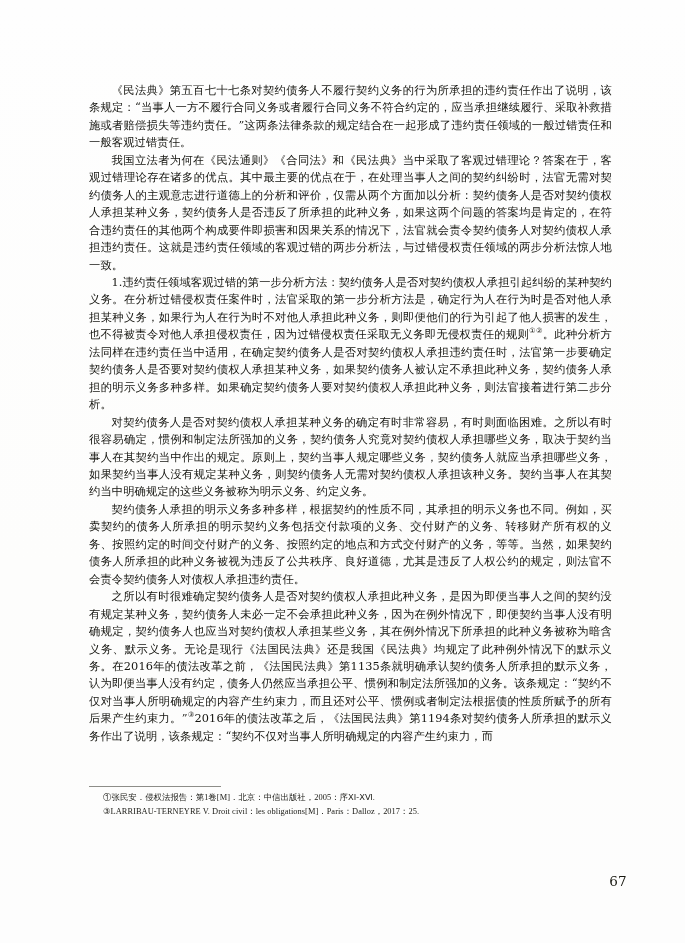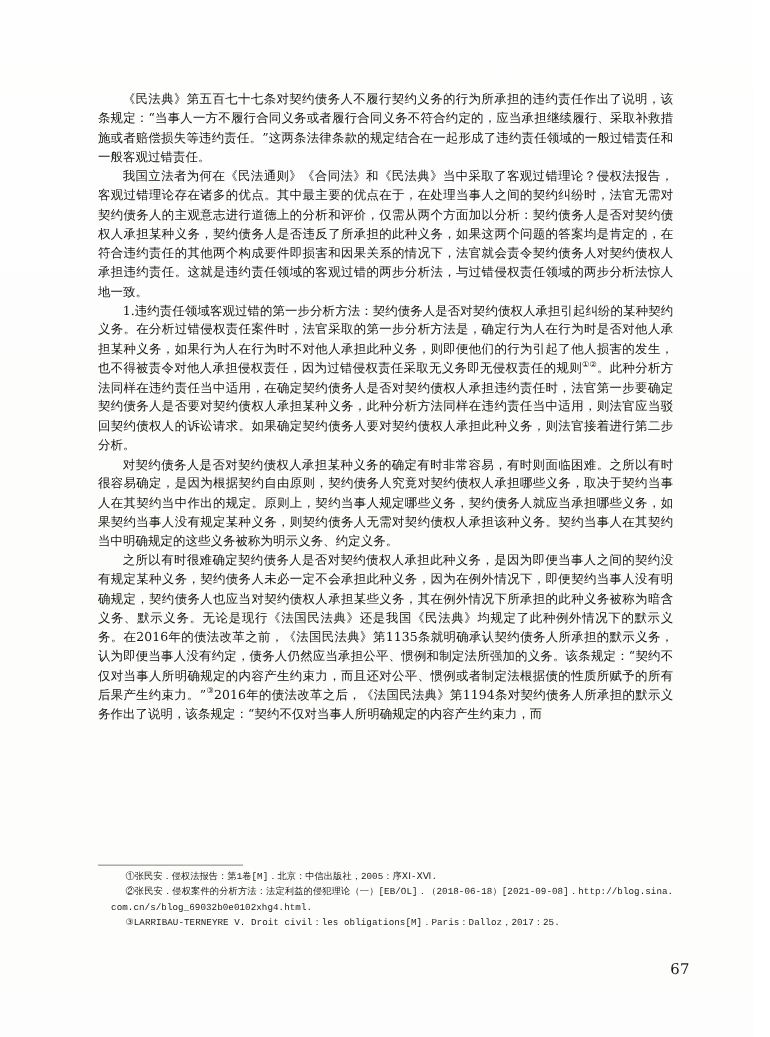--- a/index.html
+++ b/index.html
@@ -49,22 +49,22 @@
     top: 786px;
     width: 523px;
   }
   .fn-rule {
     width: 132px;
     height: 0;
     border-top: 1px solid #8d8d88;
     margin: 0 0 4px 0;
   }
   .fn-item {
-    margin: 0 0 1px 12px;
-    font-family: Liberation Mono, monospace;
+    margin: 0 0 1px 1px;
+    font-family: Liberation Serif, serif;
     font-size: 8.4px;
     line-height: 13.4px;
     color: #1a1a15;
     text-align: justify;
     text-indent: 1.55em;
     word-break: break-all;
     letter-spacing: 0.05px;
   }
   .fn-item .marker { text-indent: 0; }
   .page-number {
@@ -79,36 +79,36 @@
 </style>
 </head>
 <body>
 
 <div class="page">
 
   <div class="text-column">
 
     <p class="body-p">《民法典》第五百七十七条对契约债务人不履行契约义务的行为所承担的违约责任作出了说明，该条规定：“当事人一方不履行合同义务或者履行合同义务不符合约定的，应当承担继续履行、采取补救措施或者赔偿损失等违约责任。”这两条法律条款的规定结合在一起形成了违约责任领域的一般过错责任和一般客观过错责任。</p>
 
-    <p class="body-p">我国立法者为何在《民法通则》《合同法》和《民法典》当中采取了客观过错理论？侵权法报告，客观过错理论存在诸多的优点。其中最主要的优点在于，在处理当事人之间的契约纠纷时，法官无需对契约债务人的主观意志进行道德上的分析和评价，仅需从两个方面加以分析：契约债务人是否对契约债权人承担某种义务，契约债务人是否违反了所承担的此种义务，如果这两个问题的答案均是肯定的，在符合违约责任的其他两个构成要件即损害和因果关系的情况下，法官就会责令契约债务人对契约债权人承担违约责任。这就是违约责任领域的客观过错的两步分析法，与过错侵权责任领域的两步分析法惊人地一致。</p>
+    <p class="body-p">我国立法者为何在《民法通则》《合同法》和《民法典》当中采取了客观过错理论？答案在于，客观过错理论存在诸多的优点。其中最主要的优点在于，在处理当事人之间的契约纠纷时，法官无需对契约债务人的主观意志进行道德上的分析和评价，仅需从两个方面加以分析：契约债务人是否对契约债权人承担某种义务，契约债务人是否违反了所承担的此种义务，如果这两个问题的答案均是肯定的，在符合违约责任的其他两个构成要件即损害和因果关系的情况下，法官就会责令契约债务人对契约债权人承担违约责任。这就是违约责任领域的客观过错的两步分析法，与过错侵权责任领域的两步分析法惊人地一致。</p>
 
-    <p class="body-p"><span>1.违约责任领域客观过错的第一步分析方法：契约债务人是否对契约债权人承担引起纠纷的某种契约义务。在分析过错侵权责任案件时，法官采取的第一步分析方法是，确定行为人在行为时是否对他人承担某种义务，如果行为人在行为时不对他人承担此种义务，则即便他们的行为引起了他人损害的发生，也不得被责令对他人承担侵权责任，因为过错侵权责任采取无义务即无侵权责任的规则</span><span class="sup">①②</span><span>。此种分析方法同样在违约责任当中适用，在确定契约债务人是否对契约债权人承担违约责任时，法官第一步要确定契约债务人是否要对契约债权人承担某种义务，此种分析方法同样在违约责任当中适用，则法官应当驳回契约债权人的诉讼请求。如果确定契约债务人要对契约债权人承担此种义务，则法官接着进行第二步分析。</span></p>
+    <p class="body-p"><span>1.违约责任领域客观过错的第一步分析方法：契约债务人是否对契约债权人承担引起纠纷的某种契约义务。在分析过错侵权责任案件时，法官采取的第一步分析方法是，确定行为人在行为时是否对他人承担某种义务，如果行为人在行为时不对他人承担此种义务，则即便他们的行为引起了他人损害的发生，也不得被责令对他人承担侵权责任，因为过错侵权责任采取无义务即无侵权责任的规则</span><span class="sup">①②</span><span>。此种分析方法同样在违约责任当中适用，在确定契约债务人是否对契约债权人承担违约责任时，法官第一步要确定契约债务人是否要对契约债权人承担某种义务，如果契约债务人被认定不承担此种义务，契约债务人承担的明示义务多种多样。如果确定契约债务人要对契约债权人承担此种义务，则法官接着进行第二步分析。</span></p>
 
-    <p class="body-p">对契约债务人是否对契约债权人承担某种义务的确定有时非常容易，有时则面临困难。之所以有时很容易确定，是因为根据契约自由原则，契约债务人究竟对契约债权人承担哪些义务，取决于契约当事人在其契约当中作出的规定。原则上，契约当事人规定哪些义务，契约债务人就应当承担哪些义务，如果契约当事人没有规定某种义务，则契约债务人无需对契约债权人承担该种义务。契约当事人在其契约当中明确规定的这些义务被称为明示义务、约定义务。</p>
+    <p class="body-p">对契约债务人是否对契约债权人承担某种义务的确定有时非常容易，有时则面临困难。之所以有时很容易确定，惯例和制定法所强加的义务，契约债务人究竟对契约债权人承担哪些义务，取决于契约当事人在其契约当中作出的规定。原则上，契约当事人规定哪些义务，契约债务人就应当承担哪些义务，如果契约当事人没有规定某种义务，则契约债务人无需对契约债权人承担该种义务。契约当事人在其契约当中明确规定的这些义务被称为明示义务、约定义务。</p>
 
+    <p class="body-p">契约债务人承担的明示义务多种多样，根据契约的性质不同，其承担的明示义务也不同。例如，买卖契约的债务人所承担的明示契约义务包括交付款项的义务、交付财产的义务、转移财产所有权的义务、按照约定的时间交付财产的义务、按照约定的地点和方式交付财产的义务，等等。当然，如果契约债务人所承担的此种义务被视为违反了公共秩序、良好道德，尤其是违反了人权公约的规定，则法官不会责令契约债务人对债权人承担违约责任。</p>
 
     <p class="body-p"><span>之所以有时很难确定契约债务人是否对契约债权人承担此种义务，是因为即便当事人之间的契约没有规定某种义务，契约债务人未必一定不会承担此种义务，因为在例外情况下，即便契约当事人没有明确规定，契约债务人也应当对契约债权人承担某些义务，其在例外情况下所承担的此种义务被称为暗含义务、默示义务。无论是现行《法国民法典》还是我国《民法典》均规定了此种例外情况下的默示义务。在2016年的债法改革之前，《法国民法典》第1135条就明确承认契约债务人所承担的默示义务，认为即便当事人没有约定，债务人仍然应当承担公平、惯例和制定法所强加的义务。该条规定：“契约不仅对当事人所明确规定的内容产生约束力，而且还对公平、惯例或者制定法根据债的性质所赋予的所有后果产生约束力。”</span><span class="sup">③</span><span>2016年的债法改革之后，《法国民法典》第1194条对契约债务人所承担的默示义务作出了说明，该条规定：“契约不仅对当事人所明确规定的内容产生约束力，而</span></p>
 
   </div>
 
   <div class="footnote-zone">
     <div class="fn-rule"></div>
 
     <p class="fn-item"><span class="marker">①</span><span>张民安．侵权法报告：第1卷[M]．北京：中信出版社，2005：序ⅩⅠ-ⅩⅥ.</span></p>
 
-    <p class="fn-item"><span class="marker">②</span><span>张民安．侵权案件的分析方法：法定利益的侵犯理论（一）[EB/OL]．（2018-06-18）[2021-09-08]．http://blog.sina.com.cn/s/blog_69032b0e0102xhg4.html.</span></p>
 
     <p class="fn-item"><span class="marker">③</span><span>LARRIBAU-TERNEYRE V. Droit civil：les obligations[M]．Paris：Dalloz，2017：25.</span></p>
   </div>
 
   <div class="page-number">67</div>
 
 </div>
 
 </body></html>

